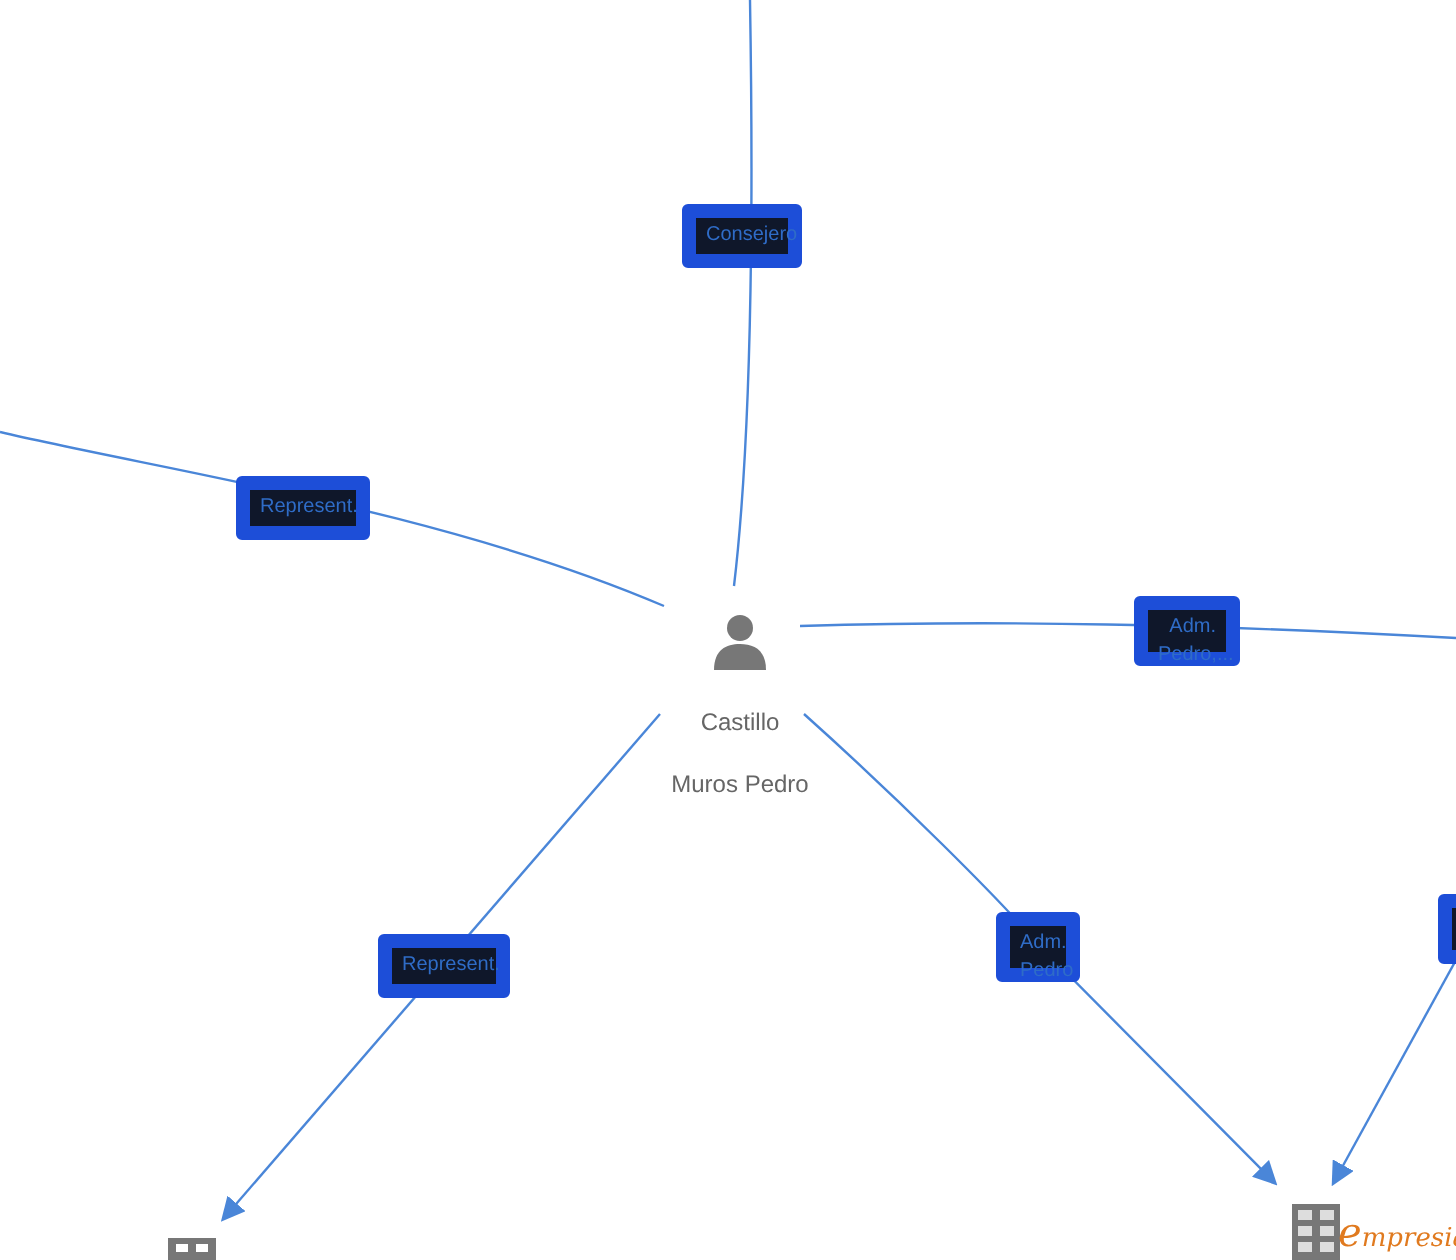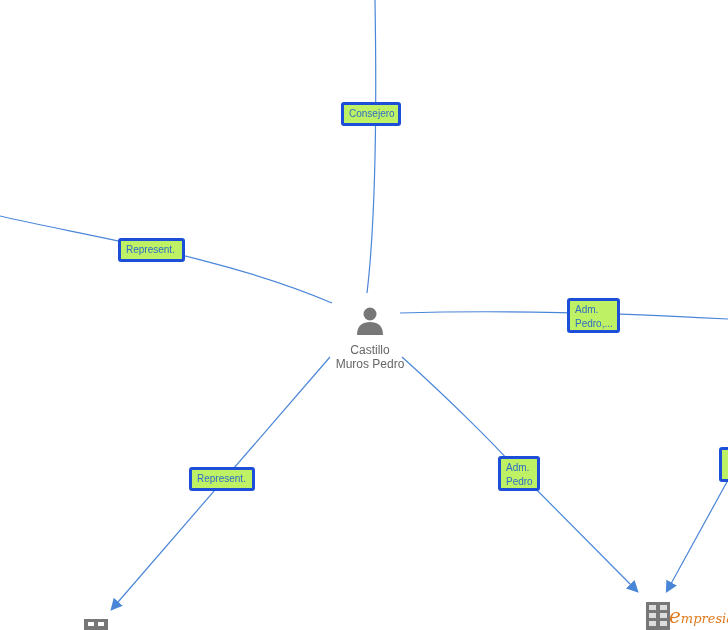--- a/index.html
+++ b/index.html
@@ -1,24 +1,24 @@
 <!DOCTYPE html>
 <html><head>
 <meta charset="utf-8">
 <style>
   html, body { margin:0; padding:0; background:#ffffff; }
   body { width:728px; height:630px; position:relative; overflow:hidden;
          font-family:"Liberation Sans", sans-serif; }
   svg.edges { position:absolute; left:0; top:0; }
-  .edge-label { position:absolute; background:#bef264; border:3px solid #1d4ed8;
+  .edge-label { position:absolute; background:#0f172a; border:7px solid #1d4ed8;
     border-radius:3px; color:#2f6cc7; font-size:10px; line-height:14px;
-    text-align:left; padding:2px 5px; box-sizing:border-box; white-space:nowrap;
+    text-align:right; padding:2px 5px; box-sizing:border-box; white-space:nowrap;
     cursor:pointer; }
   .node-person { position:absolute; left:330px; top:305px; width:80px; text-align:center; }
-  .node-name { color:#666; font-size:12px; line-height:14px; margin-top:4px; }
+  .node-name { color:#666; font-size:12px; line-height:14px; margin-top:14px; }
   .bldg { position:absolute; }
   .brand { position:absolute; left:669px; top:606px; color:#e07a1f; font-family:"DejaVu Serif", serif;
     font-style:italic; font-size:13px; }
   .brand .big { font-size:20px; line-height:20px; }
 </style>
 </head>
 <body>
 
 <svg class="edges" width="728" height="630">
   <defs>
@@ -52,21 +52,21 @@
   <div>Pedro</div>
 </div>
 <div class="edge-label" style="left:719px;top:447px;width:20px;height:35px;"></div>
 
 <div class="node-person">
   <svg width="30" height="30" viewBox="0 0 30 30">
     <circle cx="15" cy="9" r="6.5" fill="#777"></circle>
     <path d="M2,30 C2,20 8,17 15,17 C22,17 28,20 28,30 z" fill="#777"></path>
   </svg>
   <div class="node-name">Castillo</div>
-  <div class="node-name" style="margin-top:0">Muros Pedro</div>
+  <div class="node-name" style="margin-top:17px">Muros Pedro</div>
 </div>
 
 <svg class="bldg" style="left:84px;top:619px;" width="24" height="11">
   <rect x="0" y="0" width="24" height="11" fill="#777"></rect>
   <rect x="4" y="3" width="6" height="4" fill="#fff"></rect>
   <rect x="14" y="3" width="6" height="4" fill="#fff"></rect>
 </svg>
 
 <svg class="bldg" style="left:646px;top:602px;" width="24" height="28">
   <rect x="0" y="0" width="24" height="28" fill="#777"></rect>

